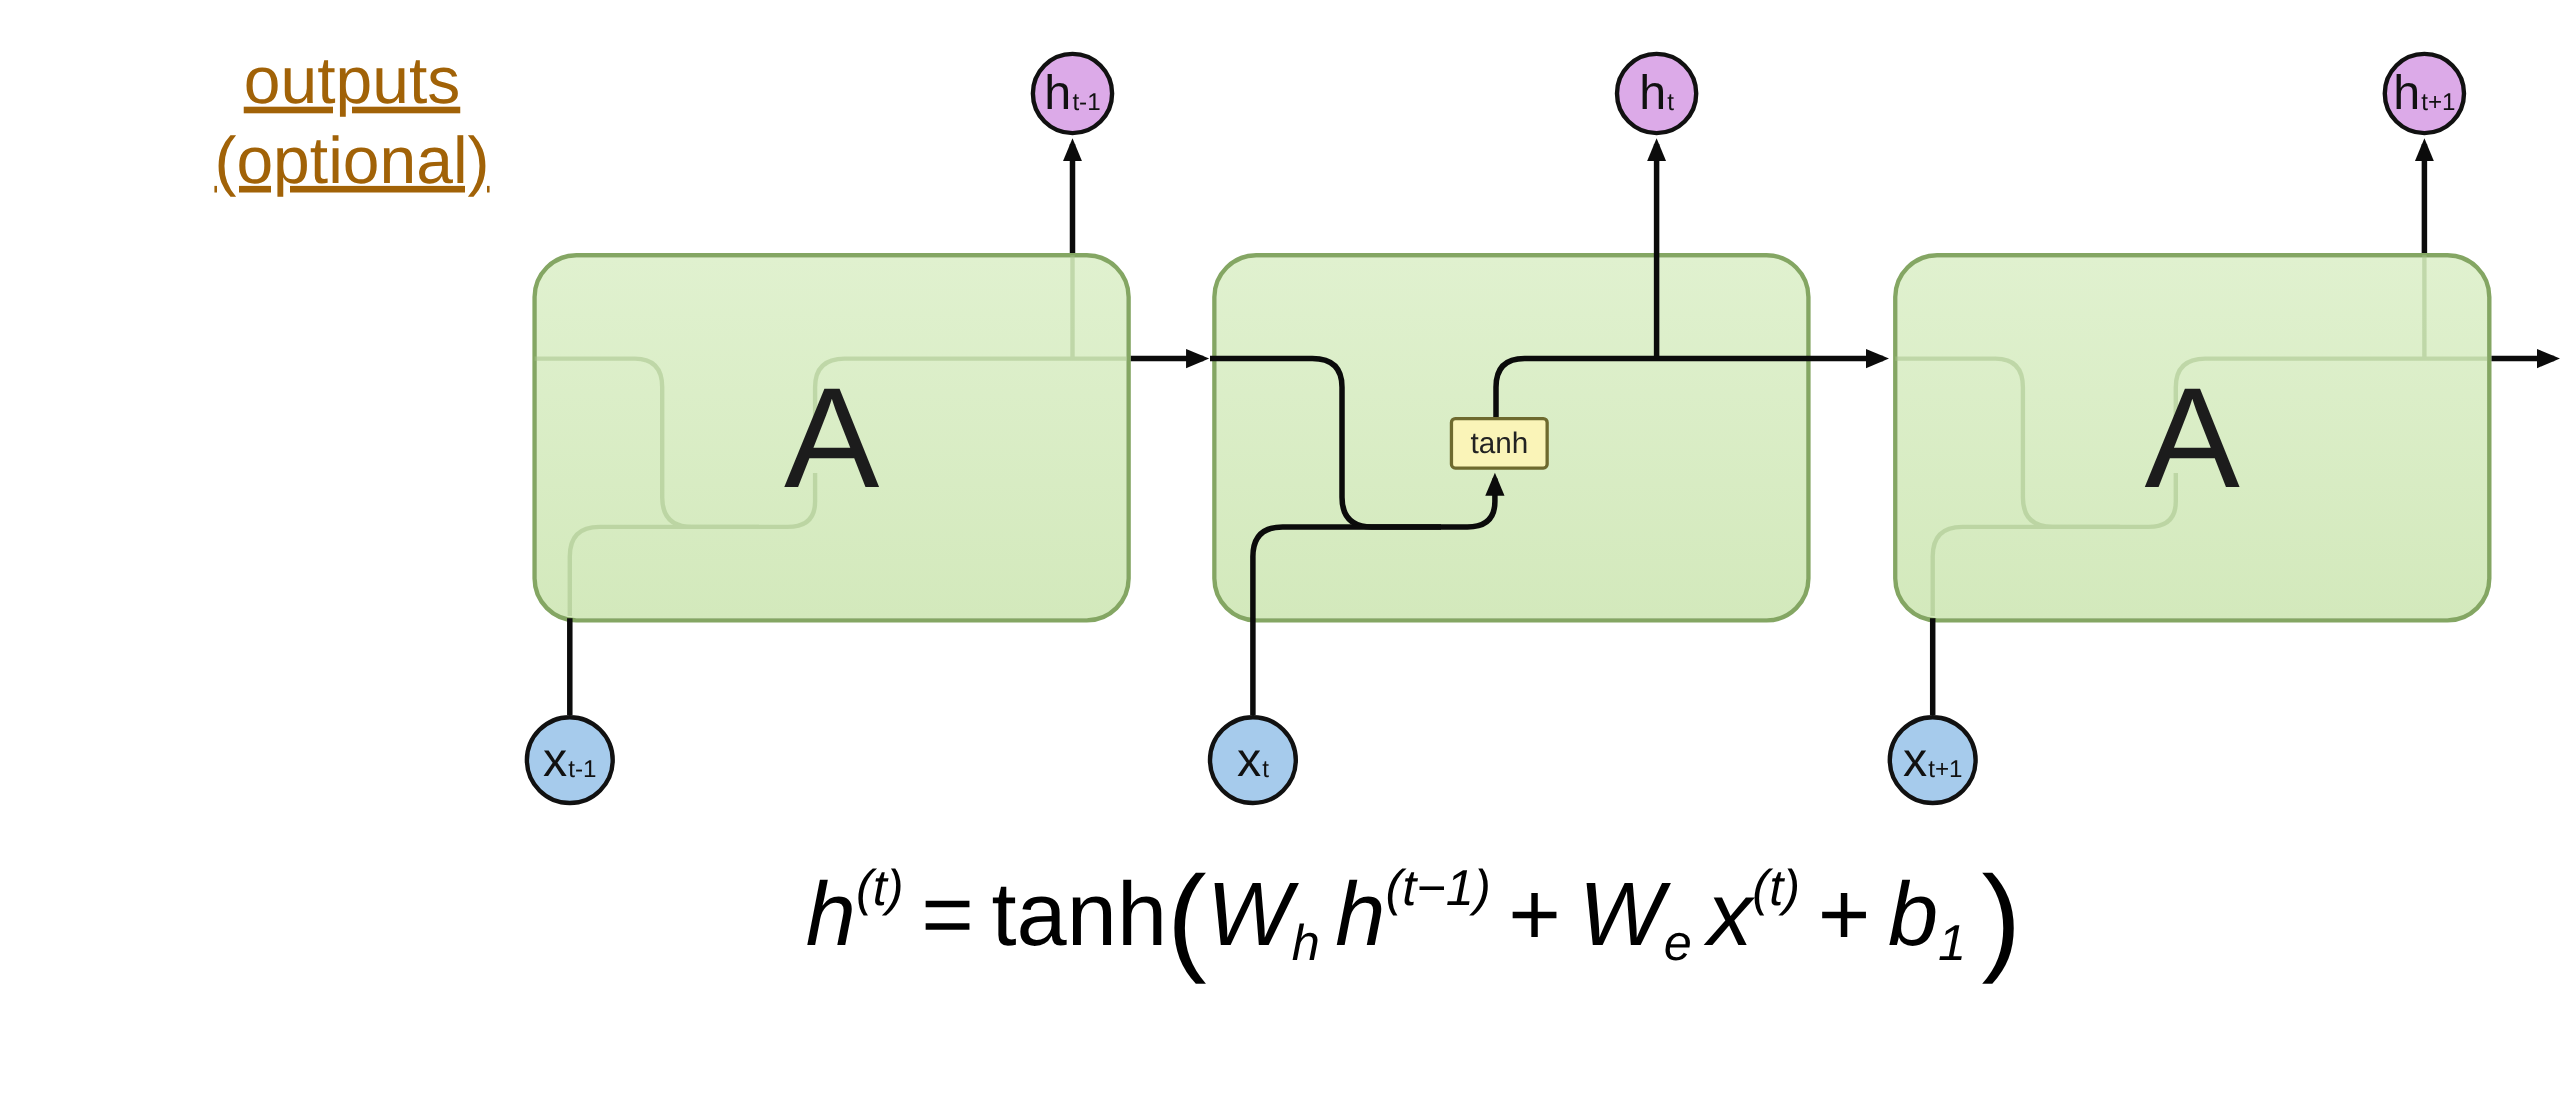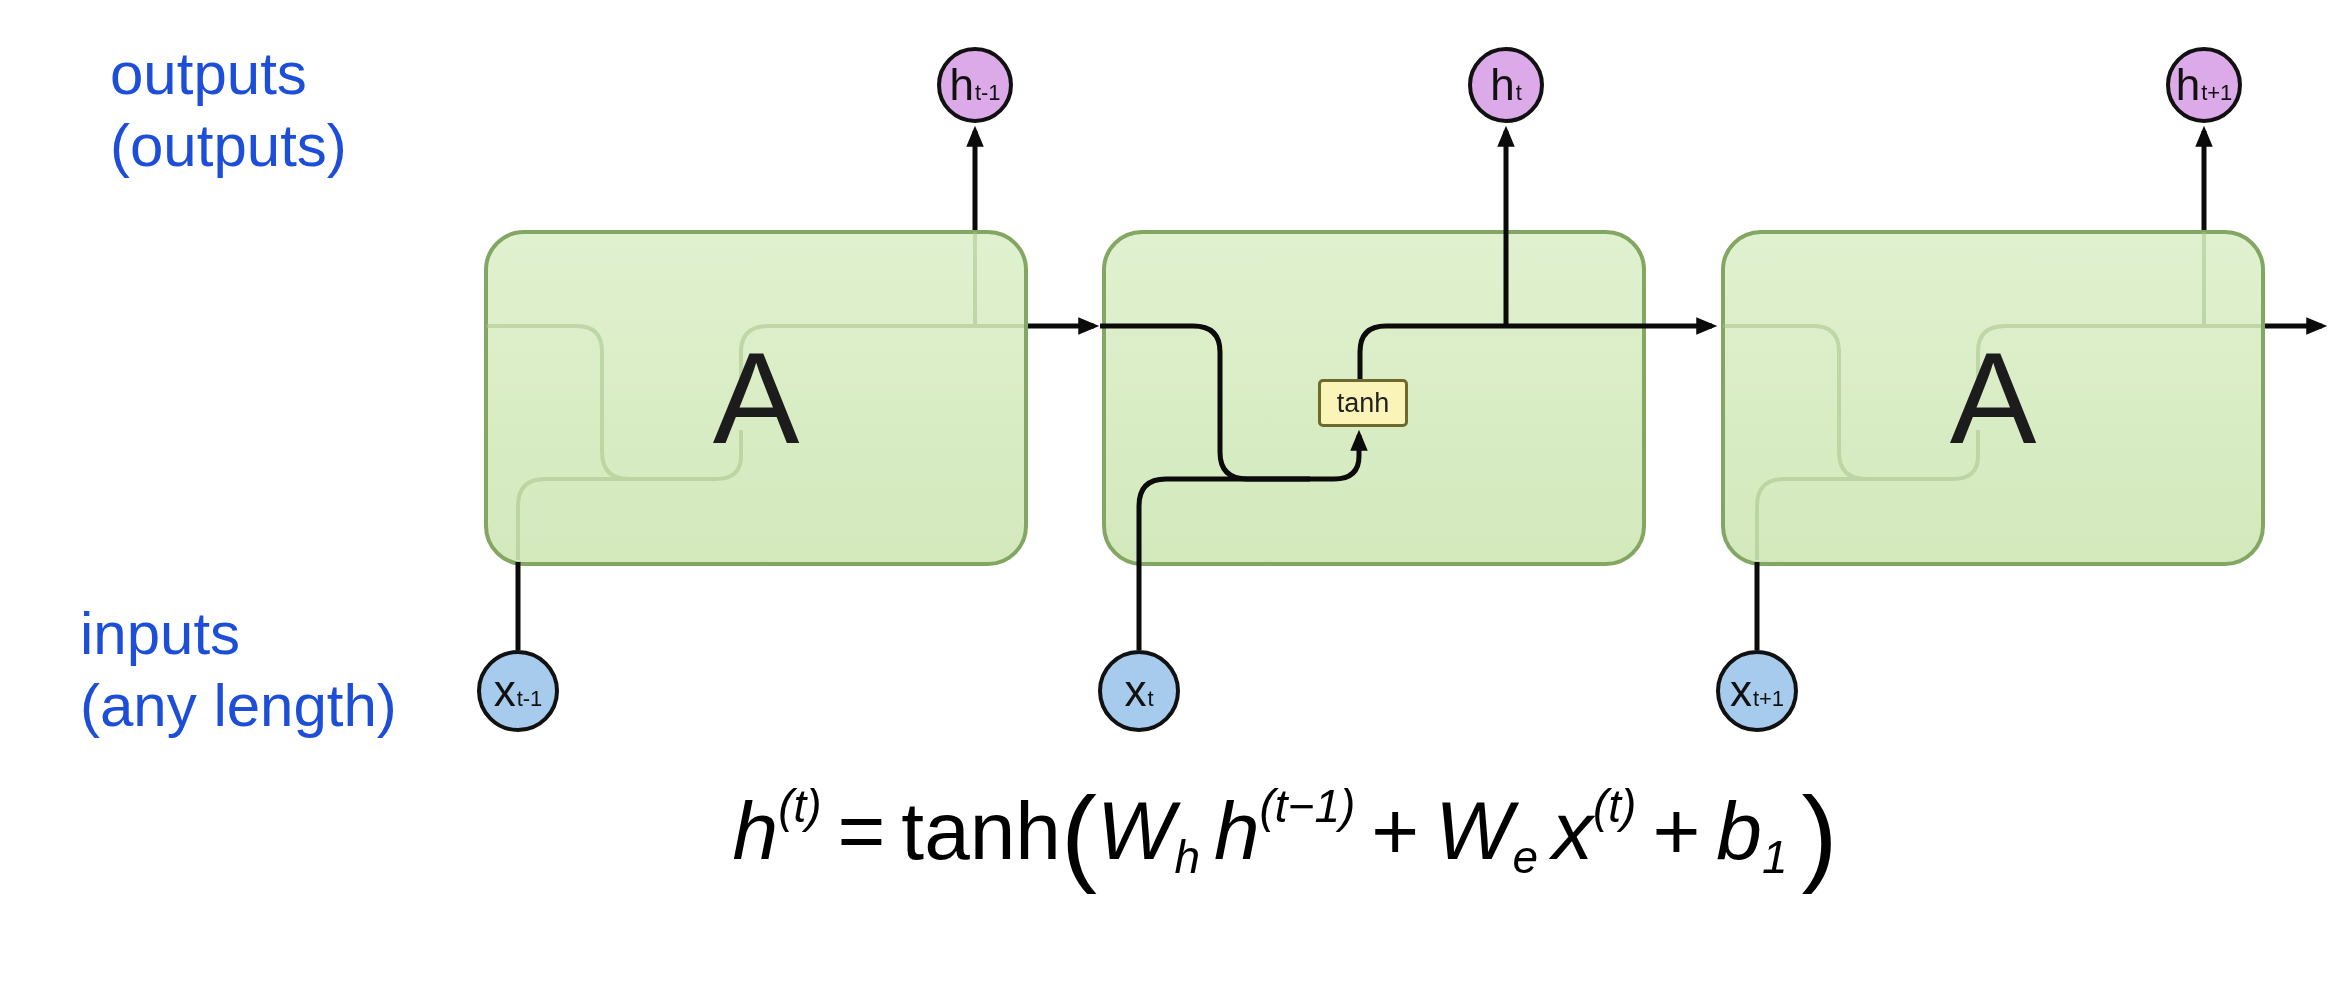--- a/index.html
+++ b/index.html
@@ -6,24 +6,25 @@
   .canvas{
     position:relative;
     width:2335px;height:1002px;
     background:#ffffff;
     overflow:hidden;
     font-family:"Liberation Sans",sans-serif;
   }
   
   .side-label{
     position:absolute;
-    text-align:left;
+    text-align:center;
     font-size:60px;
     line-height:1.2;
-    color:#1d4ed8;
+    color:#a16207;
+    text-decoration:underline;
   }
   #outputs-label{left:110px;top:38px;width:420px;}
   #inputs-label{left:80px;top:598px;width:440px;}
   
   .cell{
     position:absolute;
     top:230px;width:544px;height:336px;
     background:linear-gradient(180deg,#e0f1cf,#d3e9bc);
     border:4px solid #84a663;
     border-radius:40px;
@@ -96,25 +97,21 @@
   .equation .op{font-style:normal;margin:0 16px;}
   .equation .paren{font-style:normal;font-size:1.32em;vertical-align:-0.12em;}
 </style>
 </head>
 <body>
 
 <div class="canvas">
 
   <div class="side-label" id="outputs-label">
     <div>outputs</div>
-    <div>(outputs)</div>
-  </div>
-  <div class="side-label" id="inputs-label">
-    <div>inputs</div>
-    <div>(any length)</div>
+    <div>(optional)</div>
   </div>
 
   <div class="cell" id="cell1"></div>
   <div class="cell" id="cell2"></div>
   <div class="cell" id="cell3"></div>
 
   <svg id="wires" width="2335" height="1002" viewBox="0 0 2335 1002">
     <defs>
       <marker id="ah" viewBox="0 0 10 10" markerWidth="7" markerHeight="7" refX="4.5" refY="2.5" orient="auto" markerUnits="strokeWidth">
         <path d="M0,0 L6,2.5 L0,5 Z" fill="#0b0b0b"></path>

